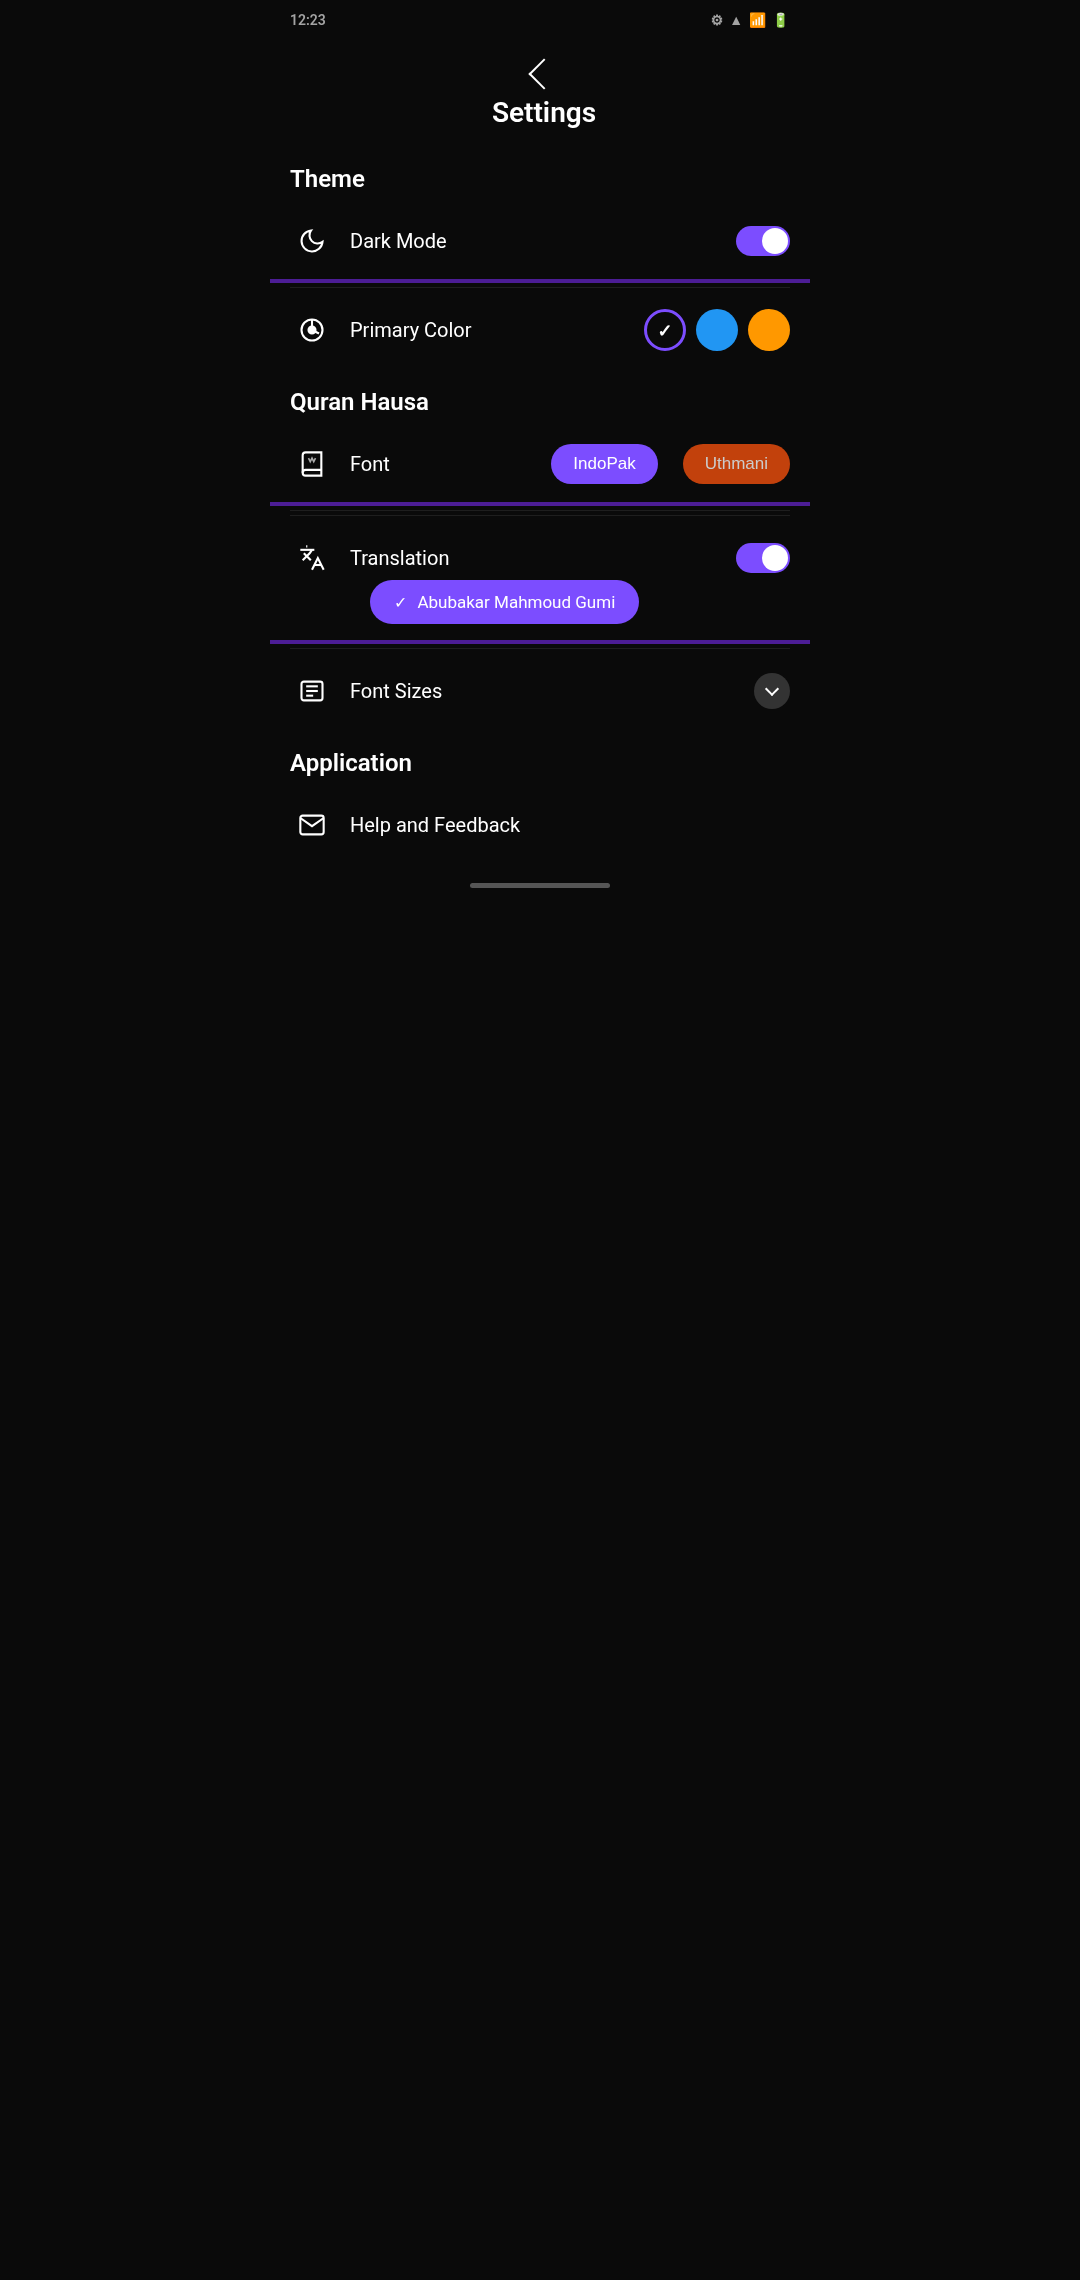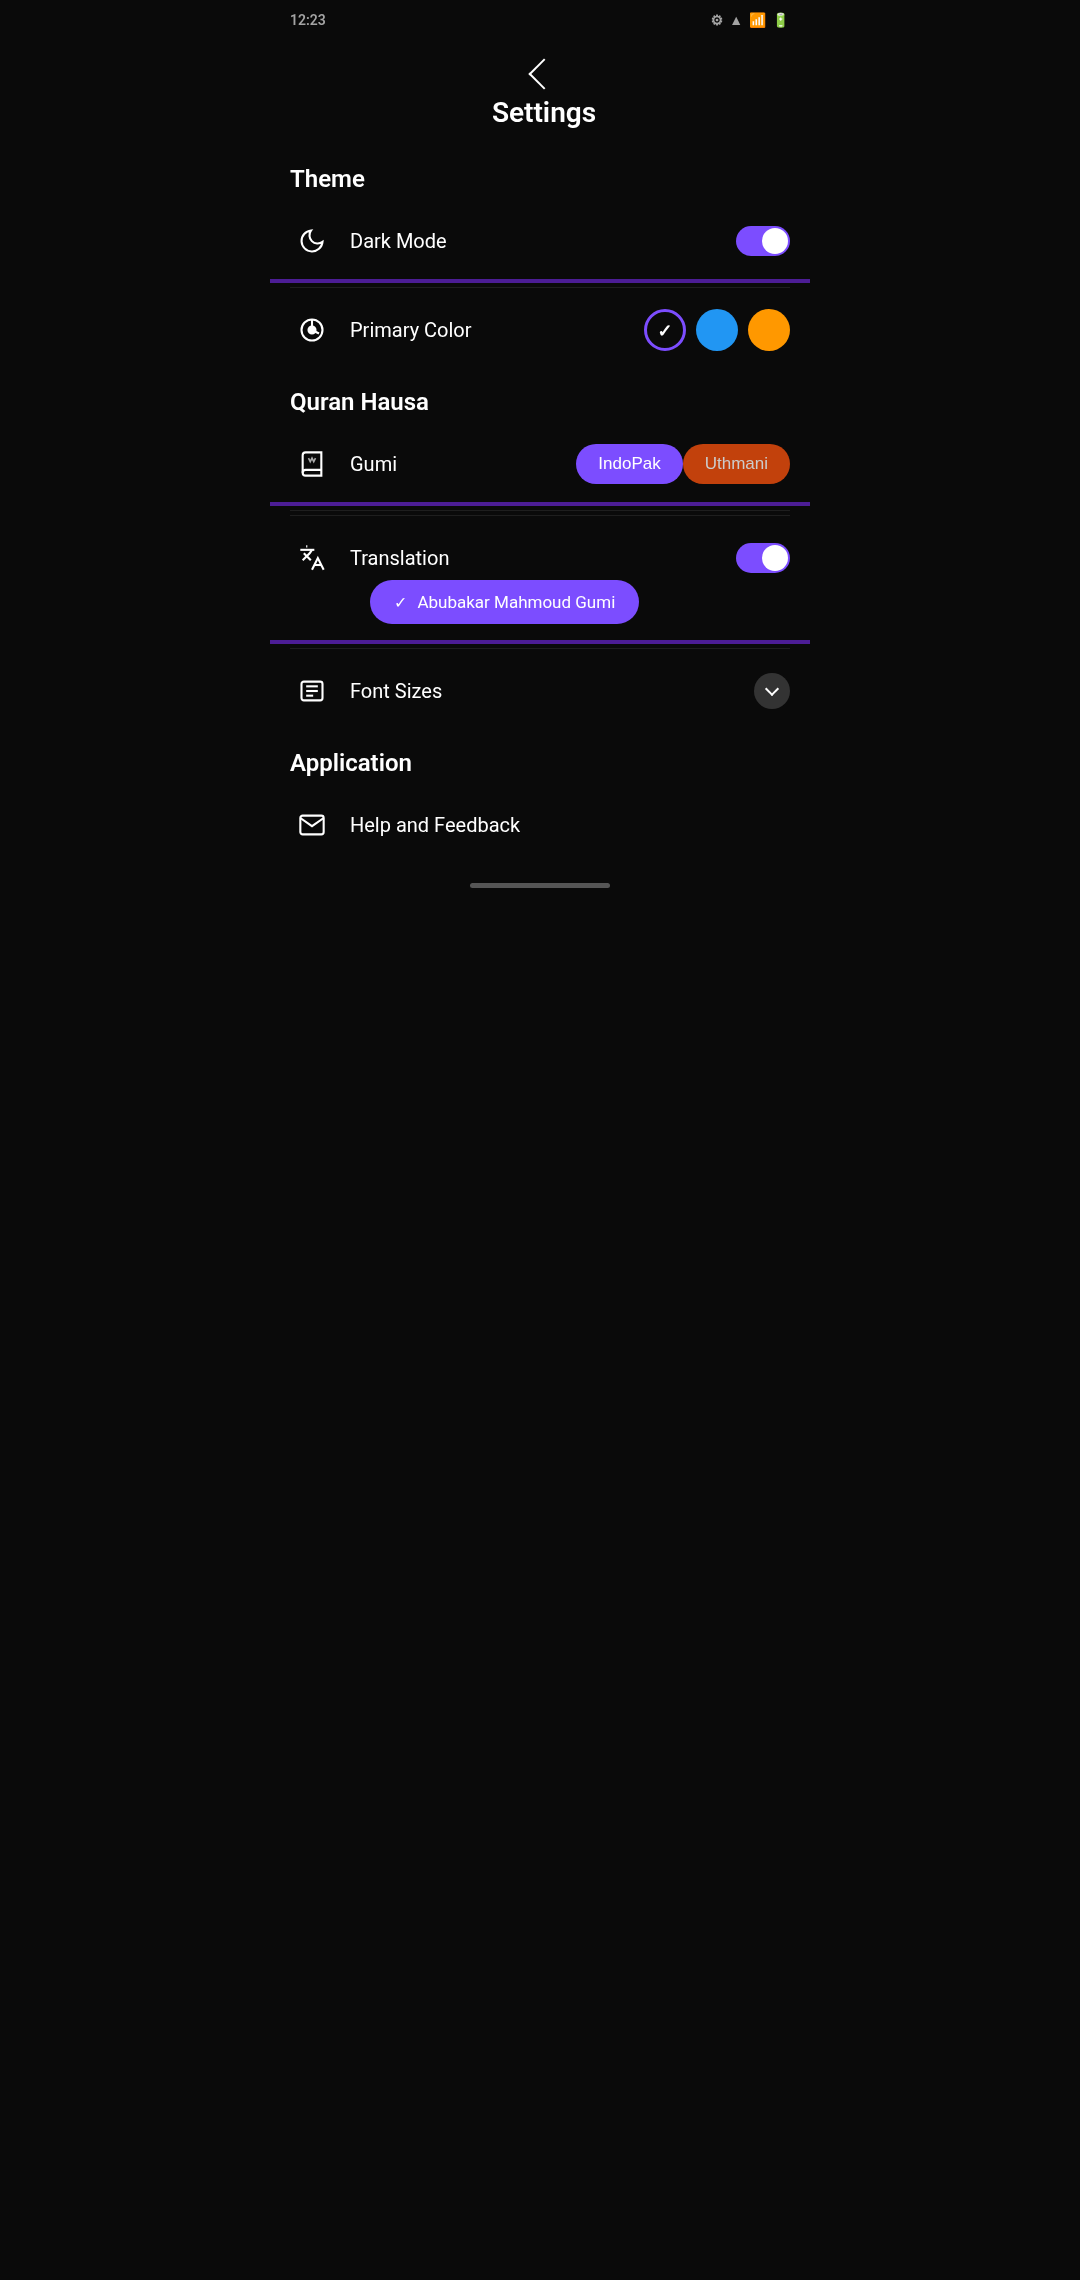--- a/index.html
+++ b/index.html
@@ -161,21 +161,21 @@
 
     .check-mark {
       color: #ffffff;
       font-size: 18px;
       font-weight: bold;
     }
 
     .quran-buttons {
       display: flex;
       align-items: center;
-      gap: 0;
+      gap: 25px;
     }
 
     .quran-btn {
       padding: 10px 22px;
       border-radius: 24px;
       font-size: 17px;
       font-weight: 500;
       cursor: pointer;
       border: none;
     }
@@ -317,21 +317,21 @@
 <div class="settings-list">
 
   <div class="settings-item">
     <div class="item-icon">
       <svg viewBox="0 0 24 24" fill="none" stroke="#ffffff" stroke-width="1.8">
         <path d="M4 19.5A2.5 2.5 0 0 1 6.5 17H20"></path>
         <path d="M6.5 2H20v20H6.5A2.5 2.5 0 0 1 4 19.5v-15A2.5 2.5 0 0 1 6.5 2z"></path>
         <path d="M9 7l1.5 3L12 7l1.5 3L15 7" stroke="#aaaaaa" stroke-width="1.4"></path>
       </svg>
     </div>
-    <span class="item-label">Gumi</span>
+    <span class="item-label">Font</span>
     <div class="quran-buttons">
       <button class="quran-btn active">IndoPak</button>
       <button class="quran-btn inactive">Uthmani</button>
     </div>
   </div>
 
   <div class="divider"></div>
 
 
   <div class="divider"></div>

